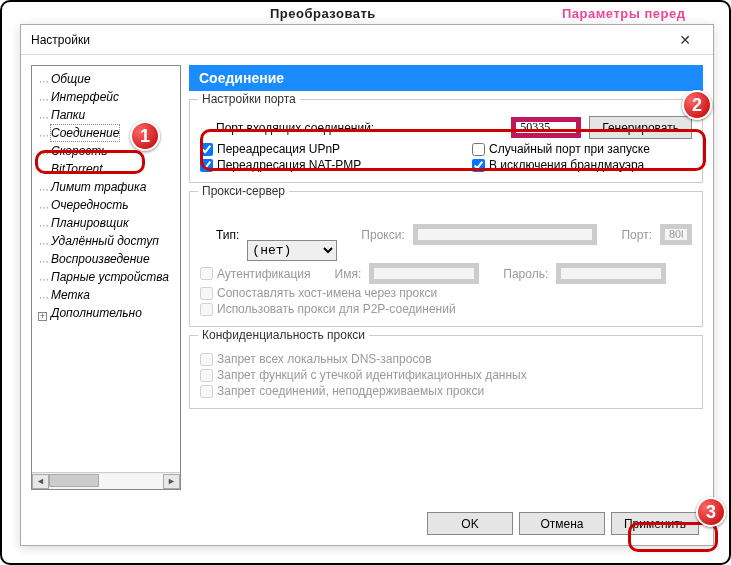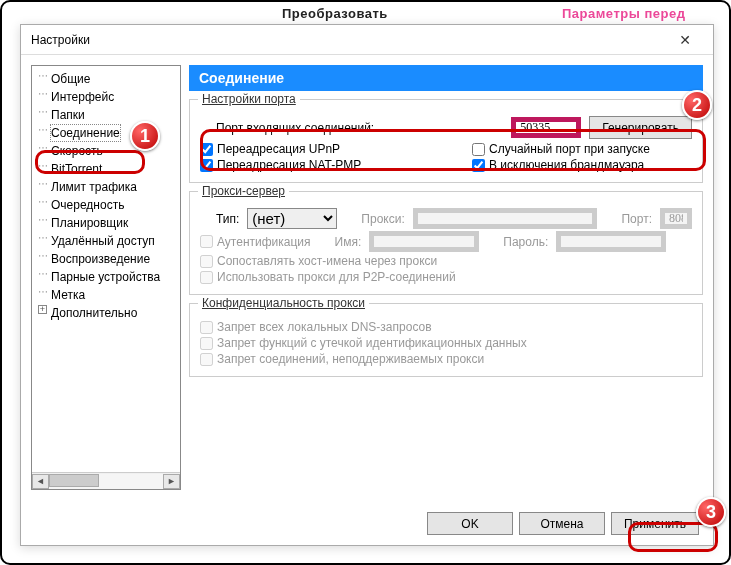--- a/index.html
+++ b/index.html
@@ -8,21 +8,21 @@
     font-family: "Segoe UI", Tahoma, sans-serif;
     font-size: 12px;
     background: #fff;
     width: 731px;
     height: 565px;
     overflow: hidden;
     border: 2px solid #000;
     border-radius: 10px;
     position: relative;
   }
-  .bg-hint { position:absolute; top:4px; left:280px; font-size:13px; font-weight:bold; color:#222; letter-spacing:.5px;}
+  .bg-hint { position:absolute; top:4px; left:268px; font-size:13px; font-weight:bold; color:#222; letter-spacing:.5px;}
   .bg-hint2 { position:absolute; top:4px; left:560px; font-size:13px; font-weight:bold; color:#ec4899; letter-spacing:.5px;}
   .dialog {
     position: absolute;
     top: 22px; left: 18px;
     width: 694px; height: 522px;
     background: #fff;
     border: 1px solid #aaa;
     box-shadow: 0 2px 10px rgba(0,0,0,.15);
   }
   .titlebar {
@@ -44,22 +44,23 @@
     border: 1px solid #888;
     position: relative;
     overflow: hidden;
     display:flex; flex-direction:column;
   }
   .tree { flex:1; padding: 4px 0; overflow:hidden;}
   .tree-item {
     padding: 1px 4px 1px 6px;
     white-space: nowrap;
     line-height: 16px;
-    display:flex; align-items:flex-start;
+    display:flex; align-items:flex-end;
     color:#000;
+    font-style:italic;
   }
   .dots::before { content:"⋯"; color:#888; margin-right:3px; font-size:10px; line-height:1;}
   .plus-box { display:inline-block; width:9px; height:9px; border:1px solid #888; text-align:center; line-height:7px; font-size:9px; margin-right:4px; color:#555;}
   .tree-item.selected span { background:#fff; outline:1px dotted #888; }
   .hscroll {
     height: 17px; border-top:1px solid #ccc;
     display:flex; align-items:center; background:#f0f0f0;
   }
   .hscroll .arrow { width:17px; height:15px; border:1px solid #aaa; background:#e8e8e8; display:flex; align-items:center; justify-content:center; font-size:9px; color:#555;}
   .hscroll .track { flex:1; height:15px; background:#f5f5f5; position:relative;}
@@ -75,38 +76,38 @@
     padding: 5px 10px; font-size:14px;
   }
   .group {
     border:1px solid #ccc;
     margin-top:8px;
     position:relative;
     padding: 14px 10px 8px 10px;
   }
   .group-title {
     position:absolute; top:-8px; left:8px;
-    background:#fff; padding:0 4px; font-size:12px; color:#333;text-decoration:underline;
+    background:#fff; padding:0 4px; font-size:12px; color:#333;
   }
   .row { display:flex; align-items:center; gap:8px; margin:2px 0; }
   label.lbl { white-space:nowrap;margin-left:16px; }
   input[type=text] {
     border:5px solid #be185d; height:21px; padding:0 4px;
     font-family:Liberation Serif, serif; font-size:12px;
   }
   button.win {
     height:23px; border:1px solid #888; background:#e5e5e5;
     padding:0 12px; font-family:inherit; font-size:12px;
     min-width:72px;
   }
   .chk { display:flex; align-items:center; gap:4px; font-size:12px; color:#000; }
   .chk input { width:13px; height:13px; margin:0;}
   .chk.disabled, .disabled { color:#999; }
   .chk.disabled input { accent-color:#ccc;}
-  select.combo { height:21px; border:1px solid #888; font-family:Liberation Sans, sans-serif; font-size:15px;}
+  select.combo { height:21px; border:1px solid #888; font-family:Liberation Mono, monospace; font-size:13px;margin-top:32px;}
   input.disabled { background:#f4f4f4; color:#999; border-color:#ccc;}
 
   .callout {
     position:absolute;
     border:3px solid #c00;
     border-radius:10px;
     pointer-events:none;
   }
   .badge {
     position:absolute;

